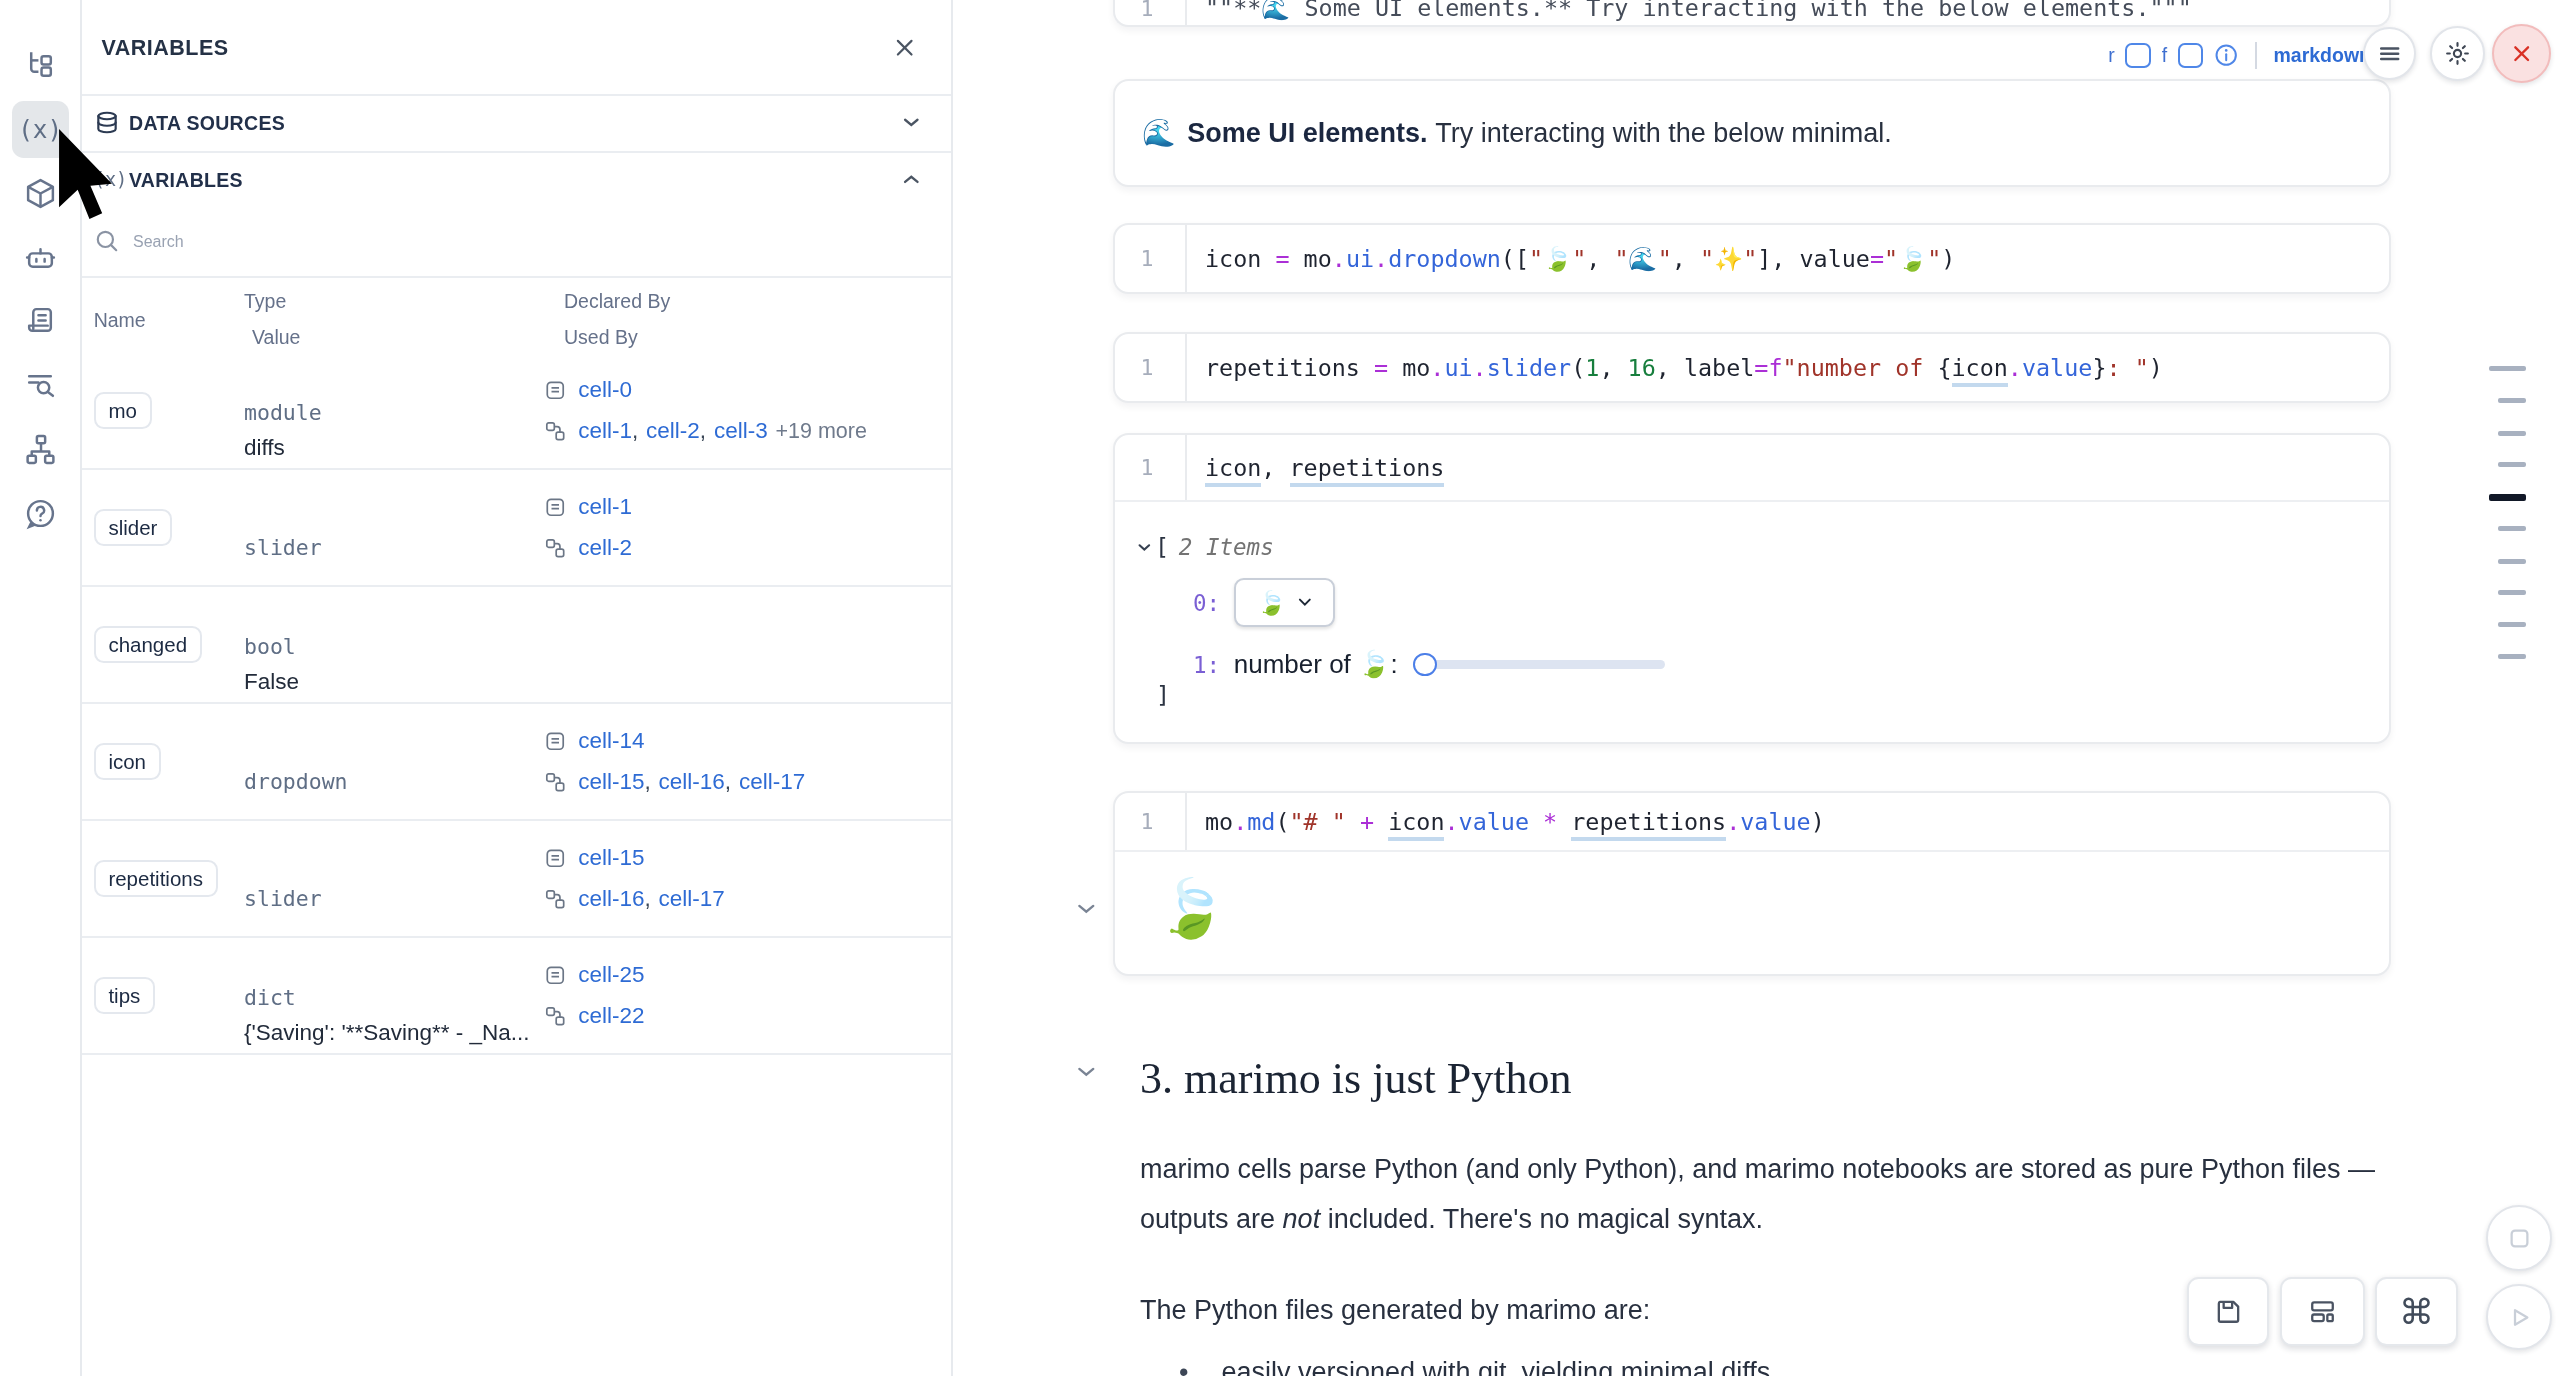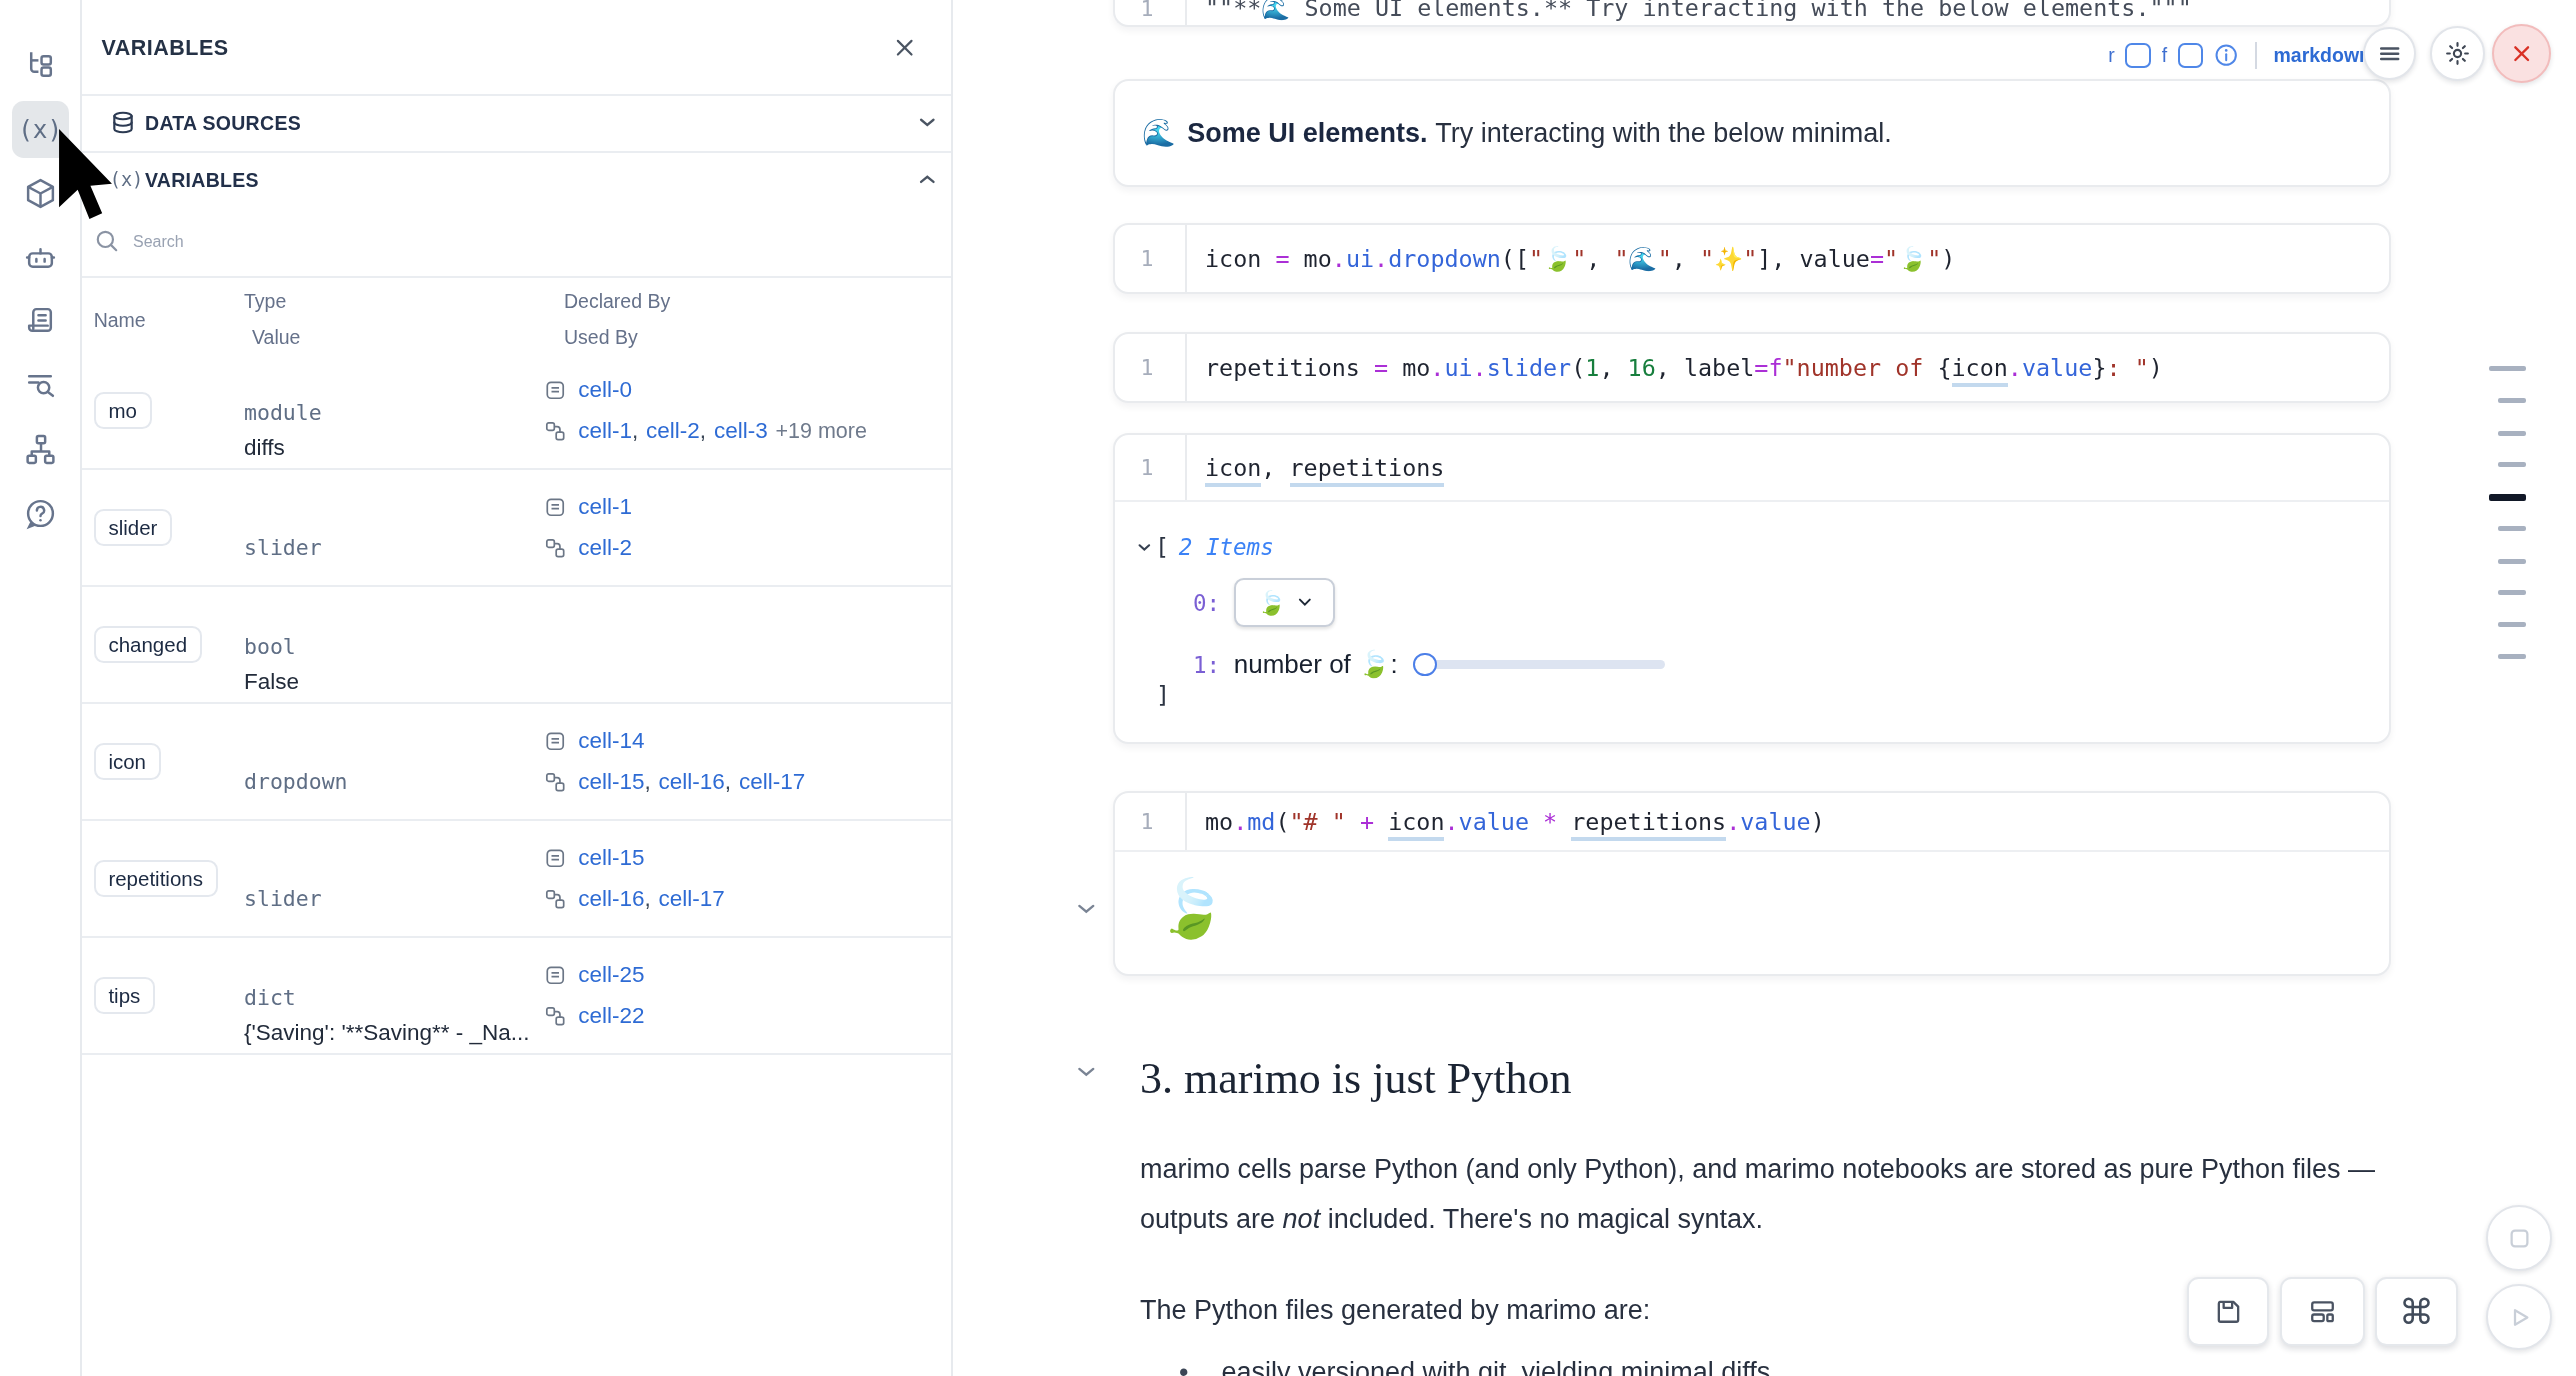--- a/index.html
+++ b/index.html
@@ -11,21 +11,21 @@
   .rail{position:absolute;left:0;top:0;width:80px;height:1377px;background:#fff;border-right:2px solid #e7eaee;z-index:5;}
   .rail-item{position:absolute;left:11.7px;width:57px;height:57px;display:flex;align-items:center;justify-content:center;border-radius:11.7px;cursor:pointer;}
   .rail-item.active{background:#e4e7ea;}
   .vartext{font-family:"DejaVu Sans Mono",monospace;font-size:24.4px;color:#5f6e85;}
 
   
   .panel{position:absolute;left:80px;top:0;width:871px;height:1377px;background:#fff;border-right:2px solid #e7eaee;z-index:4;}
   .panel-title{position:absolute;left:21.5px;top:36px;font-size:21.5px;font-weight:700;letter-spacing:0.5px;color:#253246;}
   .panel-close{position:absolute;left:810px;top:33px;width:29px;height:29px;display:flex;align-items:center;justify-content:center;cursor:pointer;}
   .hr{position:absolute;left:0;width:871px;height:0;border-top:2px solid #eaedf1;}
-  .sect-row{position:absolute;left:16px;width:748px;height:57px;cursor:pointer;text-align:right;}
+  .sect-row{position:absolute;left:0;width:748px;height:57px;cursor:pointer;text-align:right;}
   .sect-icon{position:absolute;left:13.7px;top:14.6px;}
   .sect-label{position:absolute;left:49px;top:16.6px;font-size:19.5px;font-weight:700;color:#22304a;letter-spacing:0.3px;}
   .sect-chev{position:absolute;left:823px;top:21.5px;}
   .search-row{position:absolute;left:0;top:210px;width:871px;height:64px;}
   .search-icon{position:absolute;left:13.7px;top:17.6px;}
   .search-input{position:absolute;left:51px;top:11.7px;width:684px;height:39px;border:none;outline:none;font-size:16px;color:#3a4656;font-family:"Liberation Sans",sans-serif;}
   .search-input::placeholder{color:#99a2b2;}
 
   .th{position:absolute;font-size:19.5px;color:#65718a;}
   .vtable{position:absolute;left:0;top:353px;width:871px;}
@@ -73,21 +73,21 @@
   .cell-c{top:332px;height:67px;}
   .cell-d{top:433px;height:307px;}
   .cell-d .code-top{height:65px;border-bottom:2px solid #edeff2;}
   .cell-e{top:791px;height:181px;}
   .cell-e .code-top{height:57px;border-bottom:2px solid #edeff2;}
   .leaf-out{position:absolute;left:41px;top:68px;font-size:57px;line-height:94px;}
 
   .tree-head{position:absolute;left:23.4px;top:98px;display:flex;align-items:center;font-family:"DejaVu Sans Mono",monospace;}
   .tree-chev{margin-right:3.9px;}
   .tree-brk{font-size:23.4px;color:#2b3342;}
-  .tree-items{font-size:22.5px;font-style:italic;color:#3b82f6;margin-left:9.8px;}
+  .tree-items{font-size:22.5px;font-style:italic;color:#737373;margin-left:9.8px;}
   .tree-row0{position:absolute;left:78px;top:143px;height:49px;display:flex;align-items:center;}
   .tree-row1{position:absolute;left:78px;top:207px;height:45px;display:flex;align-items:center;}
   .tree-idx{font-family:"DejaVu Sans Mono",monospace;font-size:22.5px;color:#7a5fd4;}
   .ui-select{margin-left:13.7px;width:97px;height:45px;border:2px solid #c9cfd9;border-radius:9.8px;background:#fff;
              display:flex;align-items:center;justify-content:center;gap:11.7px;box-shadow:0 2px 3.9px rgba(0,0,0,.12);cursor:pointer;}
   .ui-select .em{font-size:23.4px;}
   .slider-label{font-size:26px;color:#18202e;margin-left:13.7px;}
   .ui-slider{position:relative;margin-left:15.6px;width:252px;height:25.4px;cursor:pointer;}
   .ui-slider .track{position:absolute;left:0;top:7.8px;width:252px;height:9.8px;border-radius:4.9px;background:#dde4f1;}
   .ui-slider .thumb{position:absolute;left:0;top:1px;width:23.4px;height:23.4px;border-radius:50%;background:#fff;border:2.9px solid #4c7fe8;box-sizing:border-box;}

